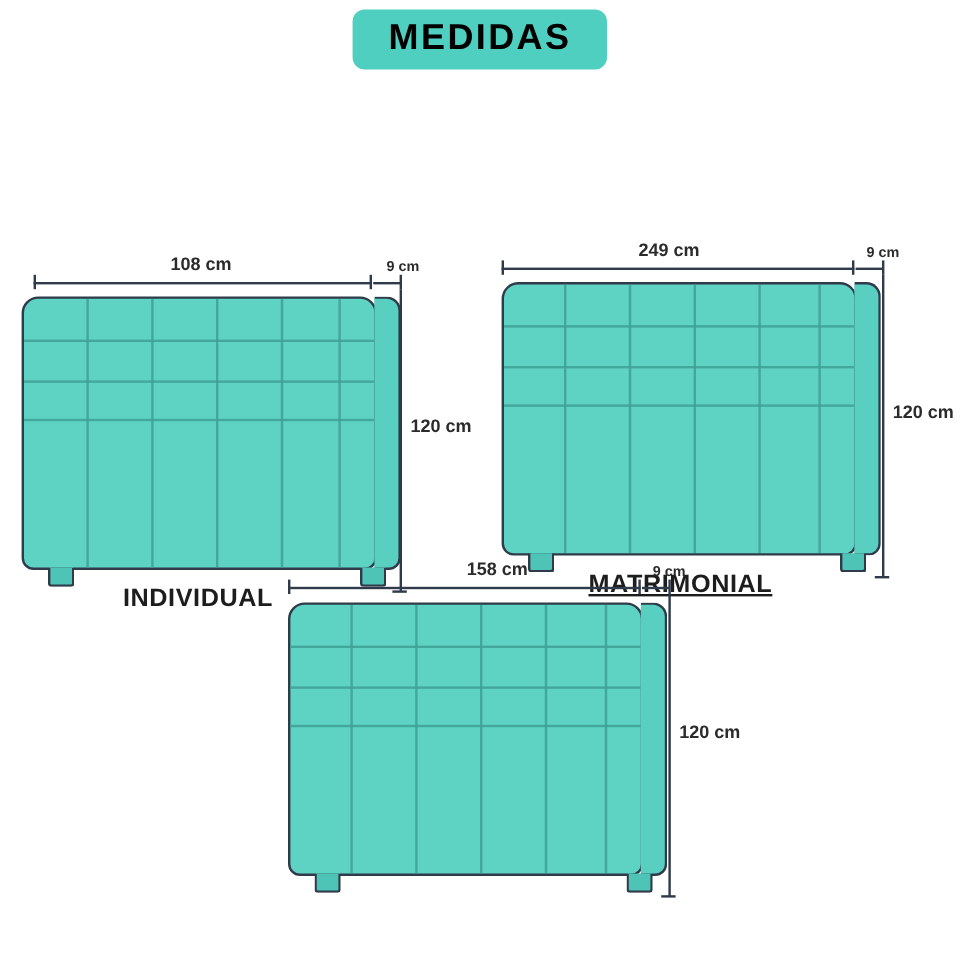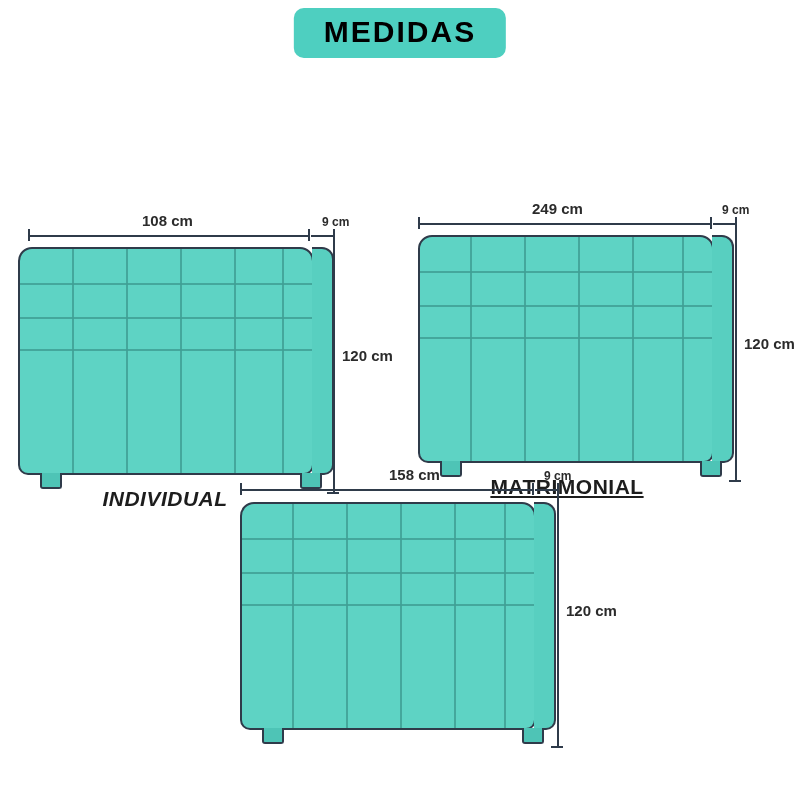--- a/index.html
+++ b/index.html
@@ -158,21 +158,21 @@
     <div class="hb-side" style="left:294px; width:22px; height:228px;"></div>
 
     <div class="leg" style="left:22px; top:226px; width:22px; height:16px;"></div>
     <div class="leg" style="left:282px; top:226px; width:22px; height:16px;"></div>
   </div>
 
   <div class="dim-line-v" style="left:333px; top:134px; width:2px; height:252px;"></div>
   <div class="tick-h" style="left:327px; top:385px;"></div>
   <div class="dim-label" style="left:342px; top:240px;">120 cm</div>
 
-  <div class="model-title" style="left:0px; top:380px; width:330px;font-style:italic;">INDIVIDUAL</div>
+  <div class="model-title" style="left:0px; top:380px; width:330px;">INDIVIDUAL</div>
 </div>
 
 <div class="diagram" style="left:400px; top:95px; width:400px; height:320px;">
 
   <div class="dim-line-h" style="left:18px; top:128px; width:294px;"></div>
   <div class="tick-v" style="left:18px; top:122px;"></div>
   <div class="tick-v" style="left:310px; top:122px;"></div>
   <div class="dim-label" style="left:132px; top:105px;">249 cm</div>
 
   <div class="dim-line-h" style="left:313px; top:128px; width:23px;"></div>

